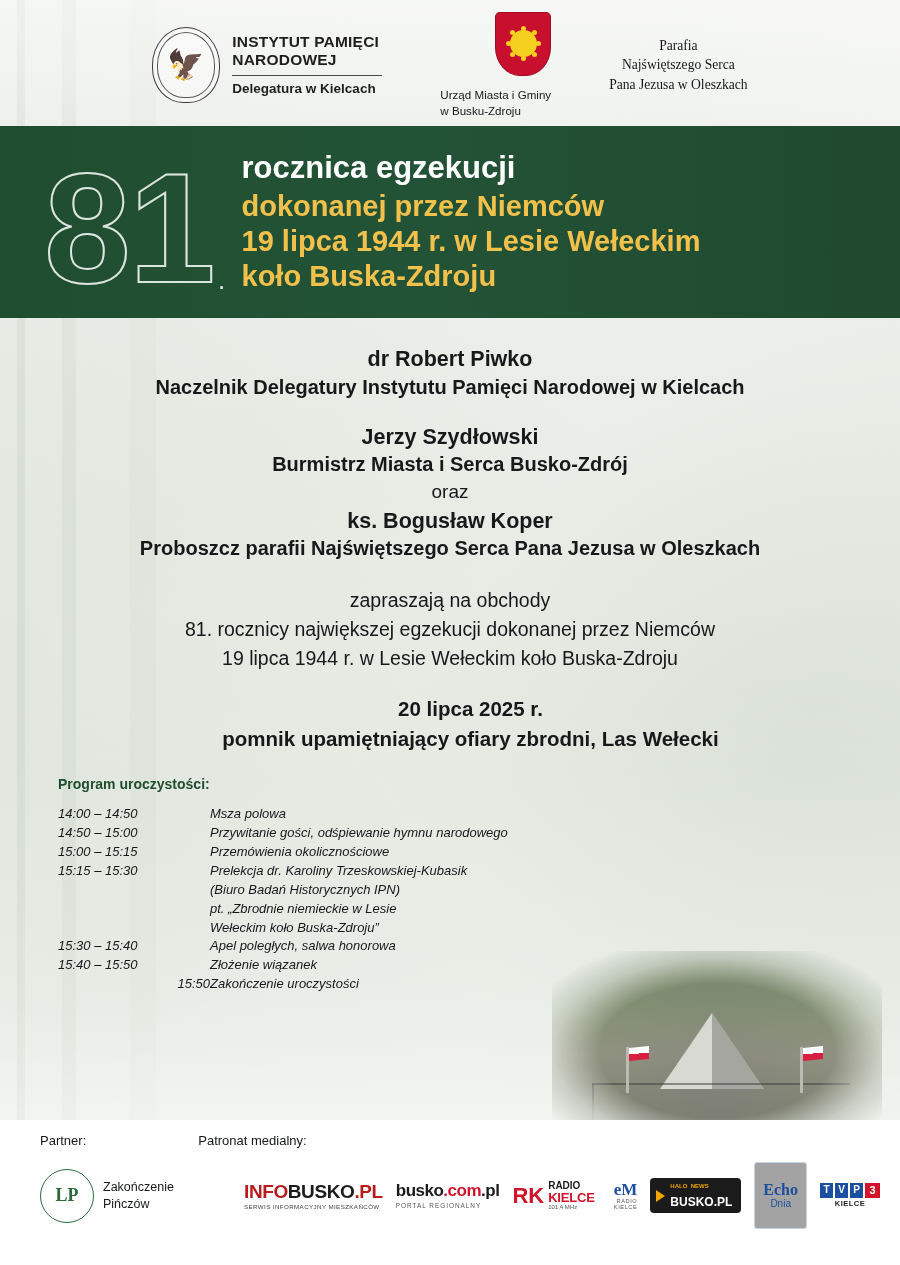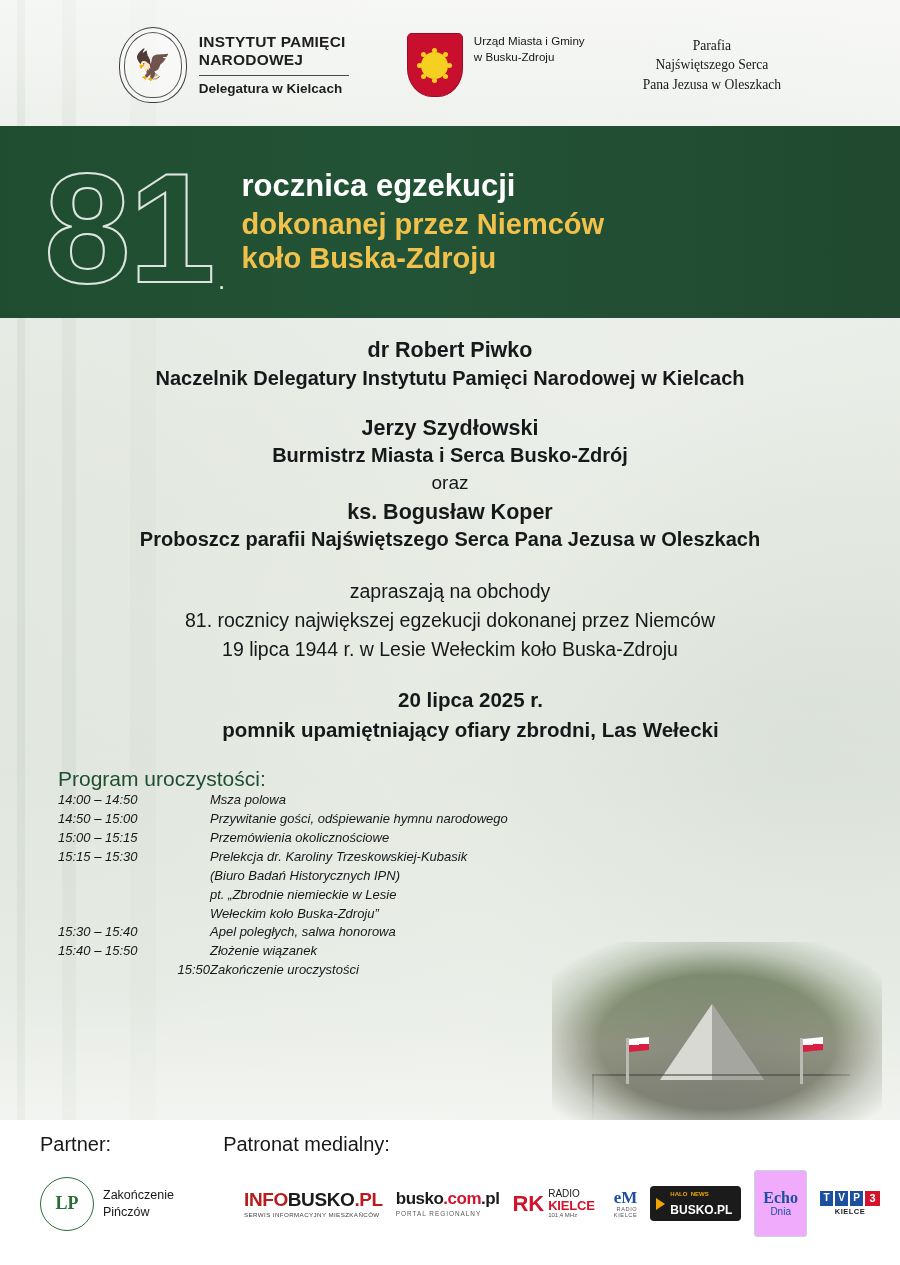--- a/index.html
+++ b/index.html
@@ -72,21 +72,21 @@
     border-radius: 50% 50% 46% 46%;
   }
   .eagle-emblem .eagle { font-size: 30px; line-height: 1; color: #2f2f2f; }
   .ipn-text { line-height: 1.18; }
   .ipn-text .l1 {
     font-size: 15.5px; font-weight: 700; color: #1e1e1e; letter-spacing: 0.2px;
   }
   .ipn-rule { height: 1px; background: #4a4a4a; margin: 6px 0 5px; width: 150px; }
   .ipn-text .l3 { font-size: 13.5px; font-weight: 700; color: #1e1e1e; }
 
-  .logo-busko { display: flex; align-items: flex-start; gap: 11px; }
+  .logo-busko { display: flex; align-items: flex-end; gap: 11px; flex-direction: column; }
   .shield {
     width: 54px; height: 62px;
     background: #c8102e;
     border: 1.4px solid #9a0c23;
     border-radius: 5px 5px 45% 45%;
     display: flex; align-items: center; justify-content: center;
     position: relative;
     flex: none;
   }
   .sun {
@@ -142,21 +142,21 @@
     font-size: 31px; font-weight: 700; color: #ffffff; line-height: 1.16; margin-bottom: 3px;
   }
   .bl-y {
     font-size: 29px; font-weight: 700; color: #f2c14b; line-height: 1.2;
   }
 
   
   .names {
     text-align: center;
     color: #16181a;
-    padding-top: 18px;
+    padding-top: 27px;
   }
   .nm-strong { font-size: 21.5px; font-weight: 700; line-height: 1.34; }
   .nm-strong.small { font-size: 20px; }
   .nm-plain { font-size: 19px; font-weight: 400; line-height: 1.5; }
   .gap-md { height: 22px; }
 
   .invite {
     text-align: center;
     font-size: 19.5px;
     line-height: 1.47;
@@ -173,23 +173,24 @@
     padding-left: 41px;
   }
 
   
   .program {
     position: relative;
     margin-top: 22px;
     padding-left: 58px;
   }
   .program-title {
-    font-size: 21px;
-    font-weight: 400;
+    font-size: 14px;
+    font-weight: 700;
     color: #1f4d30;
+    margin-bottom: 13px;
   }
   .prow { display: flex; font-size: 13px; color: #16181a; line-height: 1.46; font-style: italic; }
   .ptime { width: 152px; flex: none; text-align: left; white-space: pre; }
   .ptime.right { text-align: right; padding-right: 0; width: 152px; }
   .pdesc { flex: 1; }
 
   
   .photo {
     position: absolute;
     right: 18px;
@@ -246,21 +247,21 @@
   
   .footer {
     position: absolute;
     left: 0; right: 0; bottom: 0;
     height: 145px;
     background: #ffffff;
     z-index: 6;
     box-sizing: border-box;
     padding: 13px 20px 0 40px;
   }
-  .f-labels { display: flex; gap: 112px; font-size: 20px; color: #16181a; }
+  .f-labels { display: flex; gap: 112px; font-size: 13px; color: #16181a; }
   .f-logos {
     display: flex;
     align-items: center;
     gap: 14px;
     margin-top: 14px;
   }
   .f-nadl { display: flex; align-items: center; gap: 9px; width: 190px; flex: none; }
   .nadl-seal {
     width: 52px; height: 52px; border-radius: 50%;
     border: 1.4px solid #2d6a3a;
@@ -280,21 +281,21 @@
   .m-info .sub { font-size: 6.2px; color: #444; letter-spacing: 0.4px; margin-top: 3px; }
 
   .m-busko { line-height: 1.05; }
   .m-busko .top { font-size: 17px; font-weight: 700; color: #1b1b1b; letter-spacing: -0.5px; }
   .m-busko .top .c { color: #d3132b; }
   .m-busko .sub { font-size: 6.4px; color: #555; letter-spacing: 1px; margin-top: 3px; }
 
   .m-radio { display: flex; align-items: center; gap: 4px; }
   .m-radio .rk { font-size: 22px; font-weight: 700; color: #d3132b; font-family: "Liberation Sans", sans-serif; }
   .m-radio .txt { line-height: 1.02; }
-  .m-radio .txt .a { font-size: 10px; font-weight: 400; color: #1b1b1b; }
+  .m-radio .txt .a { font-size: 10px; font-weight: 700; color: #1b1b1b; }
   .m-radio .txt .b { font-size: 13px; font-weight: 700; color: #d3132b; letter-spacing: -0.2px; }
   .m-radio .txt .c { font-size: 6px; color: #555; }
 
   .m-em { text-align: right; line-height: 1.05; }
   .m-em .big { font-size: 17px; font-weight: 700; color: #1d4fa0; font-family: "Liberation Serif", serif; }
   .m-em .sub { font-size: 5.6px; color: #555; letter-spacing: 0.6px; }
 
   .m-halo {
     background: #1b1b1b; color: #fff; border-radius: 4px;
     padding: 5px 9px 5px 6px; display: flex; align-items: center; gap: 5px;
@@ -302,21 +303,21 @@
   .m-halo .play {
     width: 0; height: 0; border-left: 9px solid #f0a500;
     border-top: 6px solid transparent; border-bottom: 6px solid transparent;
   }
   .m-halo .t { line-height: 1.03; }
   .m-halo .t .a { font-size: 12px; font-weight: 700; }
   .m-halo .t .a span { color: #f0a500; font-size: 6px; vertical-align: top; }
   .m-halo .t .b { font-size: 12px; font-weight: 700; }
 
   .m-echo {
-    background: #f0abfc; border: 1px solid #c6d3e4; border-radius: 3px;
+    background: #a3a3a3; border: 1px solid #c6d3e4; border-radius: 3px;
     padding: 19px 8px; text-align: center; line-height: 1.05;
   }
   .m-echo .a { font-size: 16px; font-weight: 700; color: #1d4fa0; font-family: "Liberation Serif", serif; }
   .m-echo .b { font-size: 10px; color: #1d4fa0; }
 
   .m-tvp { text-align: center; line-height: 1.05; }
   .m-tvp .row { display: flex; align-items: center; gap: 2px; }
   .m-tvp .sq {
     width: 13px; height: 15px; background: #1d4fa0; color: #fff;
     font-size: 10px; font-weight: 700; display: flex; align-items: center; justify-content: center;
@@ -367,20 +368,21 @@
         <div>Pana Jezusa w Oleszkach</div>
       </div>
     </div>
 
     <div class="banner">
       <div class="big-num">81</div>
       <div class="num-sup">.</div>
       <div class="banner-lines">
         <div class="bl1">rocznica egzekucji</div>
         <div class="bl-y">dokonanej przez Niemców</div>
+        <div class="bl-y">19 lipca 1944 r. w Lesie Wełeckim</div>
         <div class="bl-y">koło Buska-Zdroju</div>
       </div>
     </div>
 
     <div class="names">
       <div class="nm-strong">dr Robert Piwko</div>
       <div class="nm-strong small">Naczelnik Delegatury Instytutu Pamięci Narodowej w Kielcach</div>
       <div class="gap-md"></div>
       <div class="nm-strong">Jerzy Szydłowski</div>
       <div class="nm-strong small">Burmistrz Miasta i Serca Busko-Zdrój</div>

